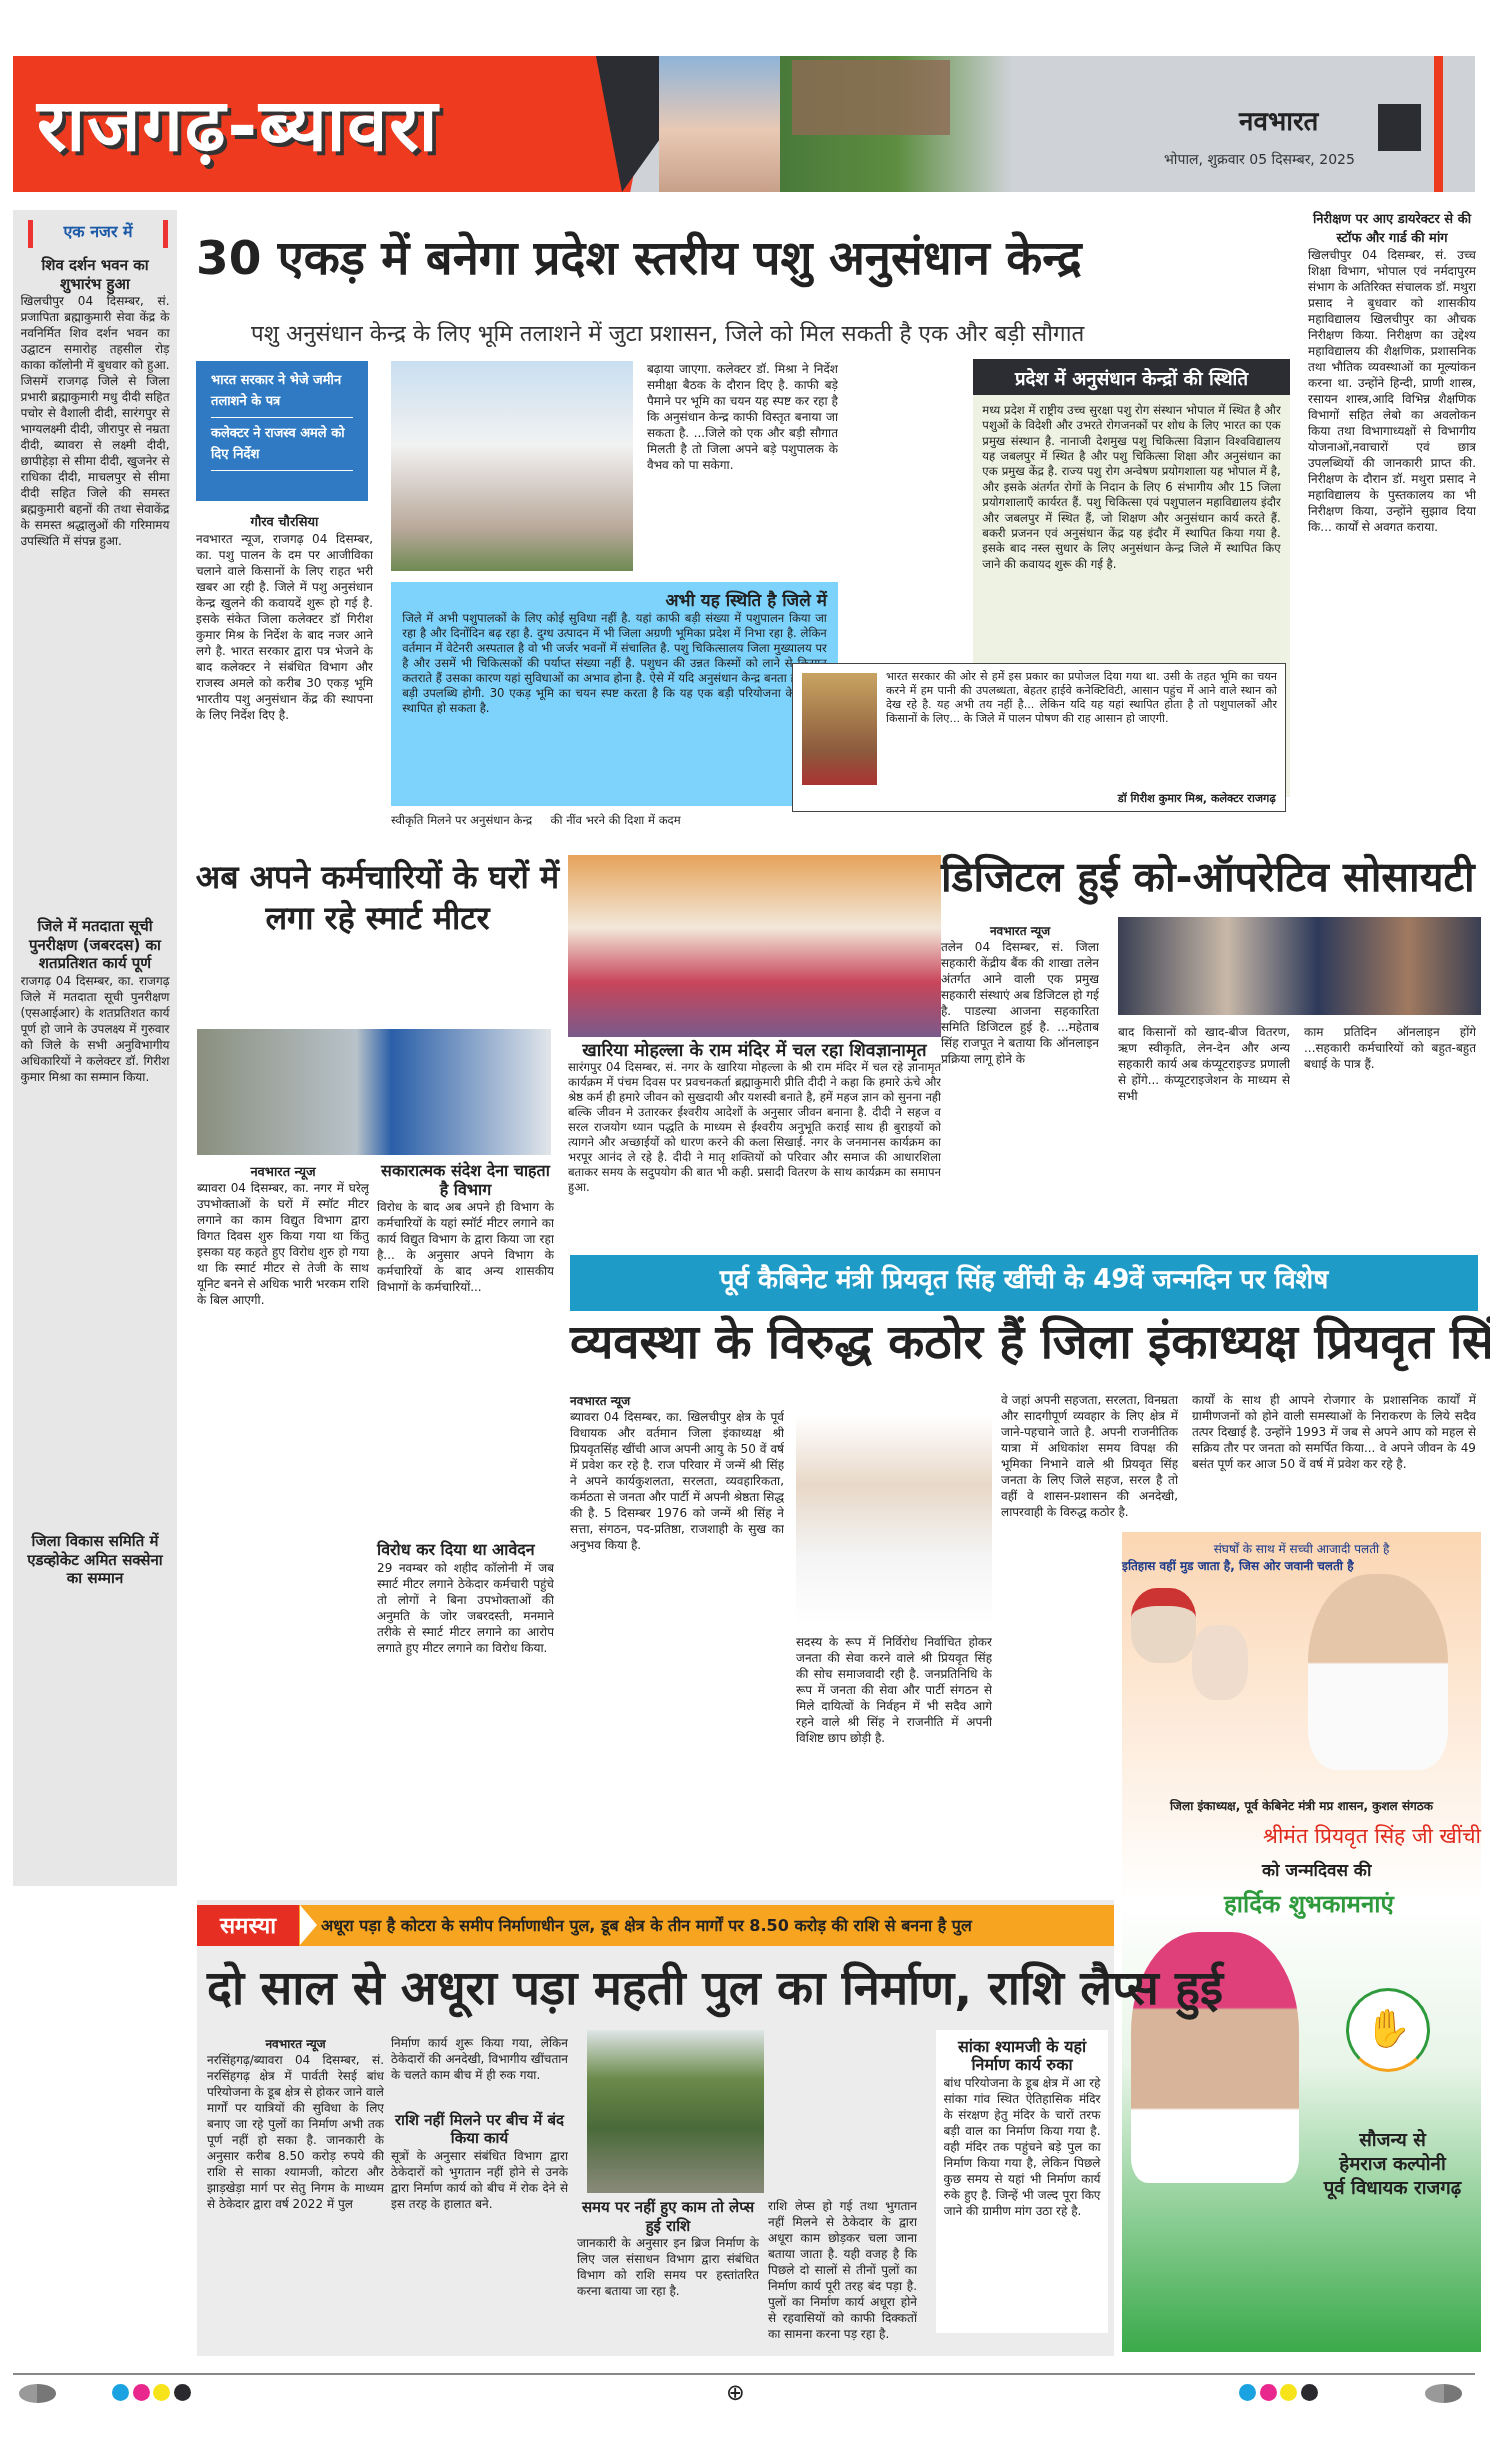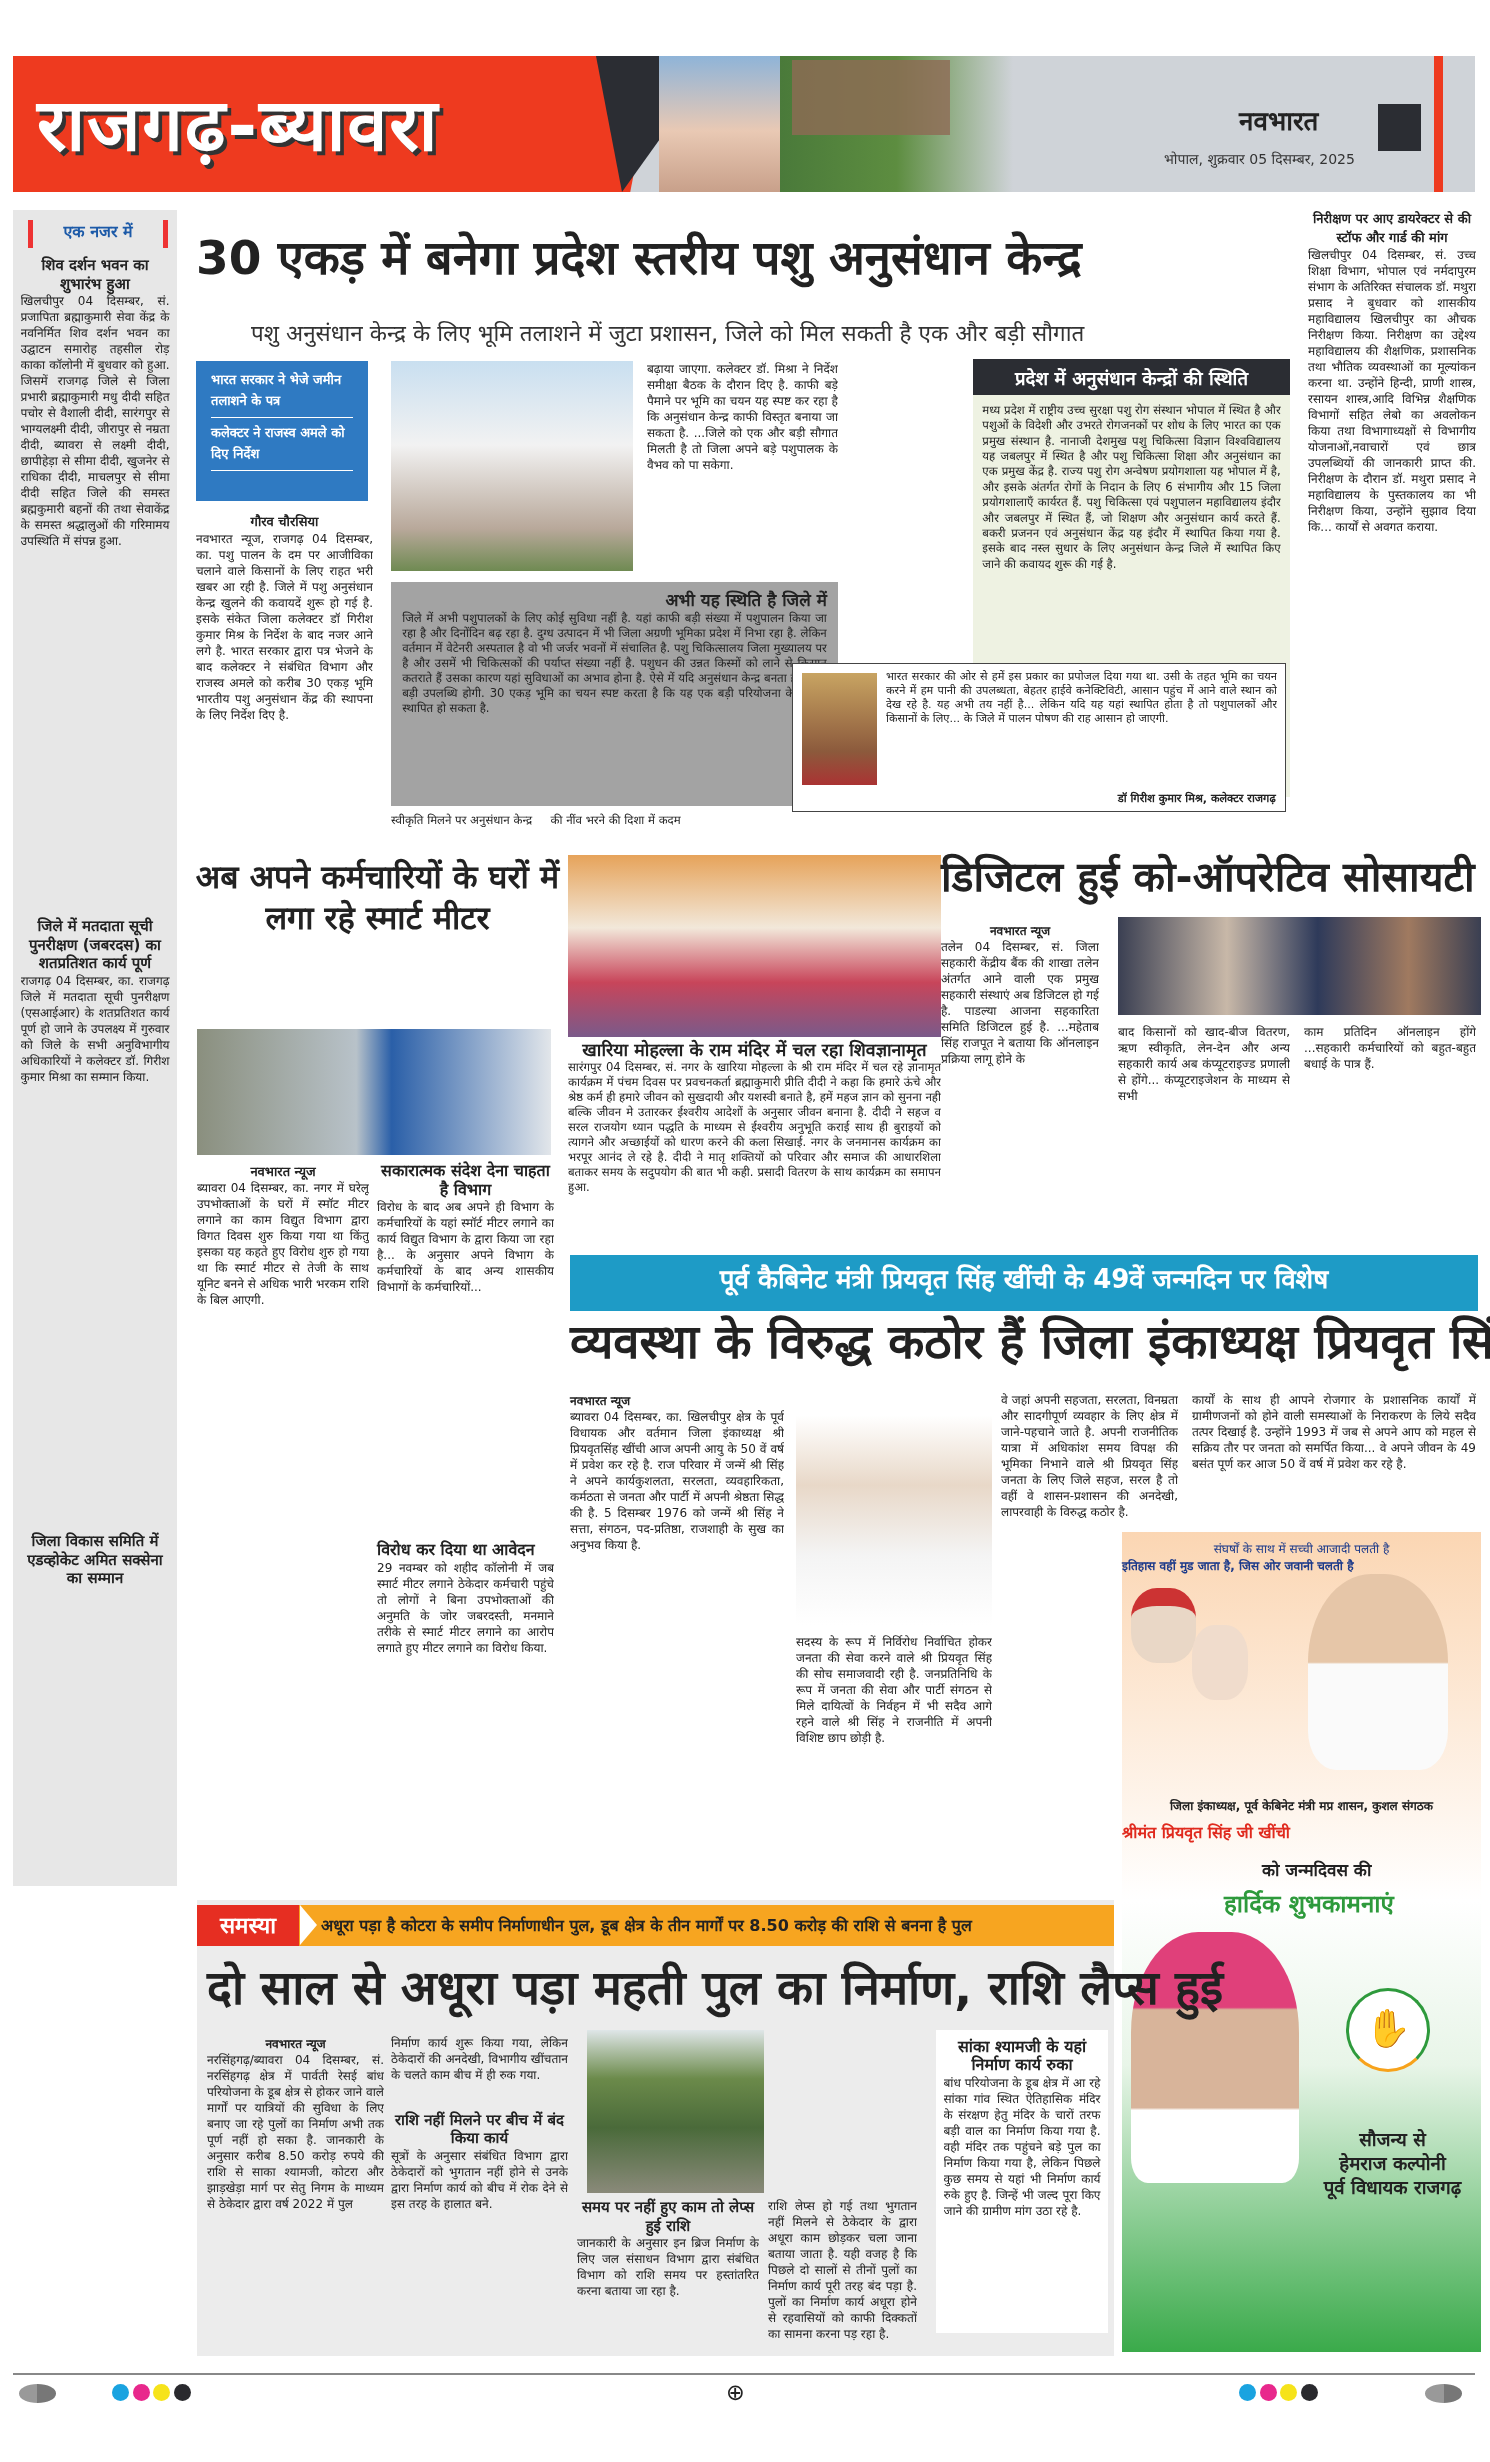--- a/index.html
+++ b/index.html
@@ -19,21 +19,21 @@
 .leftcol{left:13px;top:210px;width:164px;height:1676px;background:#e7e7e7}
 .lefttab{left:28px;top:220px;width:140px;height:28px;text-align:center;font-size:16px;font-weight:bold;color:#1c5aa8;border-left:5.6px solid #e33;border-right:5.6px solid #e33}
 .lhead{font-weight:bold;font-size:15px;text-align:center;line-height:18.6px}
 .ltext{font-size:12px;line-height:16px;text-align:justify}
 .h1{font-weight:bold;color:#222;white-space:nowrap}
 .sub{color:#333;white-space:nowrap}
 .body{font-size:12px;line-height:16px;text-align:justify}
 .bluebox{background:#2f7ac2;color:#fff;font-weight:bold;font-size:16px;padding:9.3px 15px;line-height:20.5px}
 .bluebox hr{border:0;border-top:1.9px solid #fff;margin:5.6px 0}
 .photo{background:#888}
-.beige{background:#a3a3a3}
+.beige{background:#7dd3fc}
 .greenbox{background:#eef2e2}
 .darkhead{background:#2b2d33;color:#fff;font-weight:bold;font-size:18.6px;text-align:center;padding:5.6px}
 .quotebox{border:1.9px solid #444;background:#fff}
 .teal{background:#1e9bc6;color:#fff;font-weight:bold;font-size:26px;text-align:center}
 .orange{background:#f7a520}
 .redtag{background:#e62e22;color:#fff;font-weight:bold;font-size:22.4px;text-align:center}
 .gray{background:#ececec}
 .ad{background:linear-gradient(180deg,#fbd6b3 0%,#fff 45%,#e8f5e8 65%,#3aaa4a 100%)}
 .regbar{top:2373px;height:1.9px;background:#888}
 .dot{width:17px;height:17px;border-radius:50%}
@@ -143,21 +143,21 @@
 <div class="abs body" style="left:1001px;top:1392px;width:177px;height:410px;overflow:hidden">वे जहां अपनी सहजता, सरलता, विनम्रता और सादगीपूर्ण व्यवहार के लिए क्षेत्र में जाने-पहचाने जाते है. अपनी राजनीतिक यात्रा में अधिकांश समय विपक्ष की भूमिका निभाने वाले श्री प्रियवृत सिंह जनता के लिए जिले सहज, सरल है तो वहीं वे शासन-प्रशासन की अनदेखी, लापरवाही के विरुद्ध कठोर है.</div>
 <div class="abs body" style="left:1192px;top:1392px;width:284px;height:130px;overflow:hidden">कार्यों के साथ ही आपने रोजगार के प्रशासनिक कार्यों में ग्रामीणजनों को होने वाली समस्याओं के निराकरण के लिये सदैव तत्पर दिखाई है. उन्होंने 1993 में जब से अपने आप को महल से सक्रिय तौर पर जनता को समर्पित किया... वे अपने जीवन के 49 बसंत पूर्ण कर आज 50 वें वर्ष में प्रवेश कर रहे है.</div>
 
 <div class="abs ad" style="left:1122px;top:1532px;width:359px;height:820px">
   <div style="text-align:center;font-size:12px;color:#1c3a8a;font-weight:normal;padding-top:7.5px">संघर्षों के साथ में सच्ची आजादी पलती है</div>
   <div style="text-align:left;font-size:12px;color:#1c3a8a;font-weight:bold">इतिहास वहीं मुड जाता है, जिस ओर जवानी चलती है</div>
   <div class="abs" style="left:9.3px;top:56px;width:65px;height:75px;border-radius:40%;background:#e9d7c6;border-top:18.6px solid #c33"></div>
   <div class="abs" style="left:70px;top:93px;width:56px;height:75px;border-radius:40%;background:#f0dccc"></div>
   <div class="abs" style="left:186px;top:42px;width:140px;height:196px;border-radius:45% 45% 20% 20%;background:linear-gradient(180deg,#e6c6a8 45%,#fafafa 46%)"></div>
   <div class="abs" style="left:0;top:265px;width:359px;text-align:center;font-size:12px;font-weight:bold">जिला इंकाध्यक्ष, पूर्व केबिनेट मंत्री मप्र शासन, कुशल संगठक</div>
-  <div class="abs" style="left:0;top:289px;width:359px;text-align:left;font-size:16px;font-weight:bold;color:#e02a1e">श्रीमंत प्रियवृत सिंह जी खींची</div>
+  <div class="abs" style="left:0;top:289px;width:359px;text-align:right;font-size:21px;font-weight:normal;color:#e02a1e">श्रीमंत प्रियवृत सिंह जी खींची</div>
   <div class="abs" style="left:140px;top:326px;font-size:17px;font-weight:bold">को जन्मदिवस की</div>
   <div class="abs" style="left:102px;top:354px;font-size:24px;font-weight:bold;color:#2e9a3c">हार्दिक शुभकामनाएं</div>
   <div class="abs" style="left:9.3px;top:400px;width:168px;height:251px;border-radius:40% 40% 10% 10%;background:linear-gradient(180deg,#e0407a 30%,#d8b49a 31%,#d8b49a 70%,#fff 71%)"></div>
   <div class="abs" style="left:224px;top:456px;width:84px;height:84px;border-radius:50%;border:3.7px solid #2e9a3c;border-bottom-color:#f7a21b;background:#fff;text-align:center;line-height:75px;font-size:37px">✋</div>
   <div class="abs" style="left:182px;top:596px;width:177px;text-align:center;font-size:18.6px;font-weight:bold;line-height:24px">
     <div>सौजन्य से</div>
     <div>हेमराज कल्पोनी</div>
     <div>पूर्व विधायक राजगढ़</div>
   </div>
 </div>

